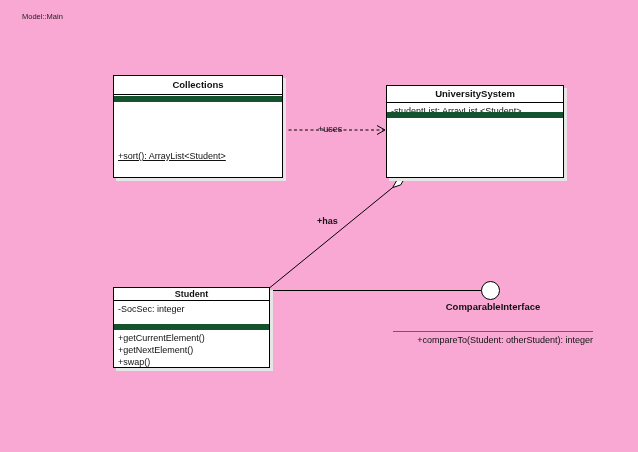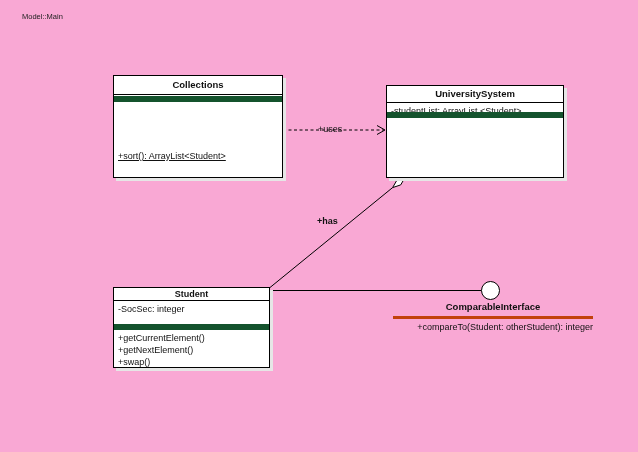--- a/index.html
+++ b/index.html
@@ -95,22 +95,22 @@
   .interface-block {
     position: absolute;
     left: 393px;
     top: 301px;
     width: 200px;
   }
   .interface-name {
     font-weight: bold;
     font-size: 9.5px;
     text-align: center;
-    padding-bottom: 4px;
-    border-bottom: 3px solid #c2410c;
+    padding-bottom: 19px;
+    border-bottom: 1px solid #c2410c;
     white-space: nowrap;
   }
   .interface-method {
     font-size: 9px;
     text-align: right;
     padding-top: 3px;
     white-space: nowrap;
   }
 </style>
 </head>

